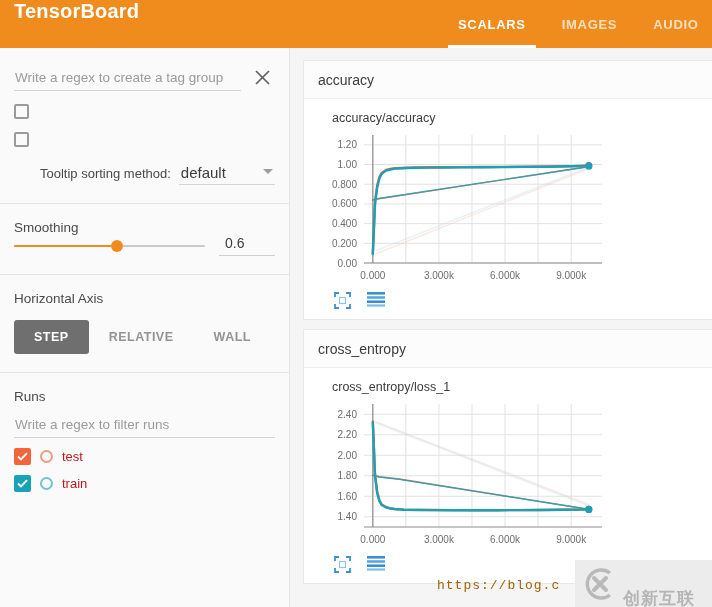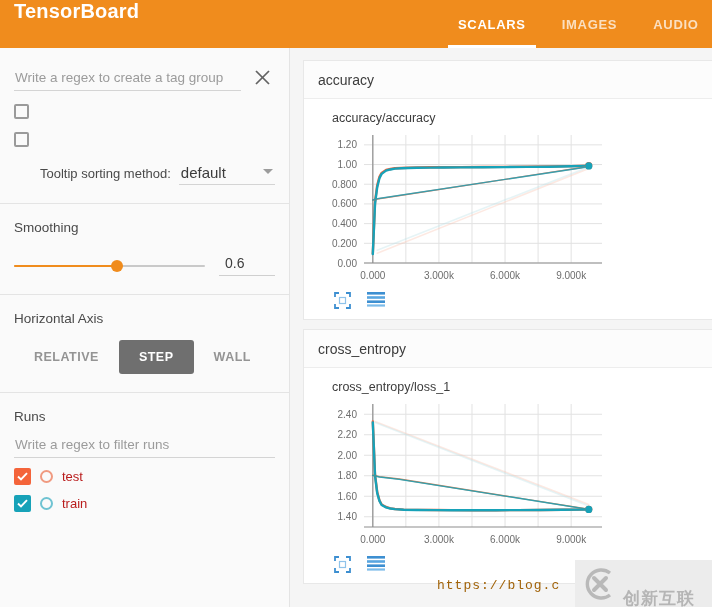--- a/index.html
+++ b/index.html
@@ -125,21 +125,21 @@
     margin: 18px -14px 0 -14px;
   }
 
   .section-title {
     font-size: 13.5px; color: #4a4a4a;
     margin-top: 16px;
   }
 
   .slider-row {
     display: flex; align-items: center;
-    margin-top: 20px; gap: 14px;
+    margin-top: 0; gap: 14px;
   }
   .slider {
     position: relative;
     flex: 1;
     height: 16px;
     cursor: pointer;
   }
   .slider-track {
     position: absolute; top: 7px; left: 0; right: 0;
     height: 2px; background: #c9c9c9; border-radius: 1px;
@@ -315,25 +315,25 @@
       <div class="slider-fill"></div>
       <div class="slider-thumb"></div>
     </div>
     <div class="slider-value">0.6</div>
   </div>
 
   <div class="divider"></div>
 
   <div class="section-title">Horizontal Axis</div>
   <div class="hbtn-row">
+    <div class="hbtn active">
+      <span>STEP</span>
+    </div>
     <div class="hbtn">
       <span>RELATIVE</span>
-    </div>
-    <div class="hbtn active">
-      <span>STEP</span>
     </div>
     <div class="hbtn">
       <span>WALL</span>
     </div>
   </div>
 
   <div class="divider"></div>
 
   <div class="section-title">Runs</div>
 

